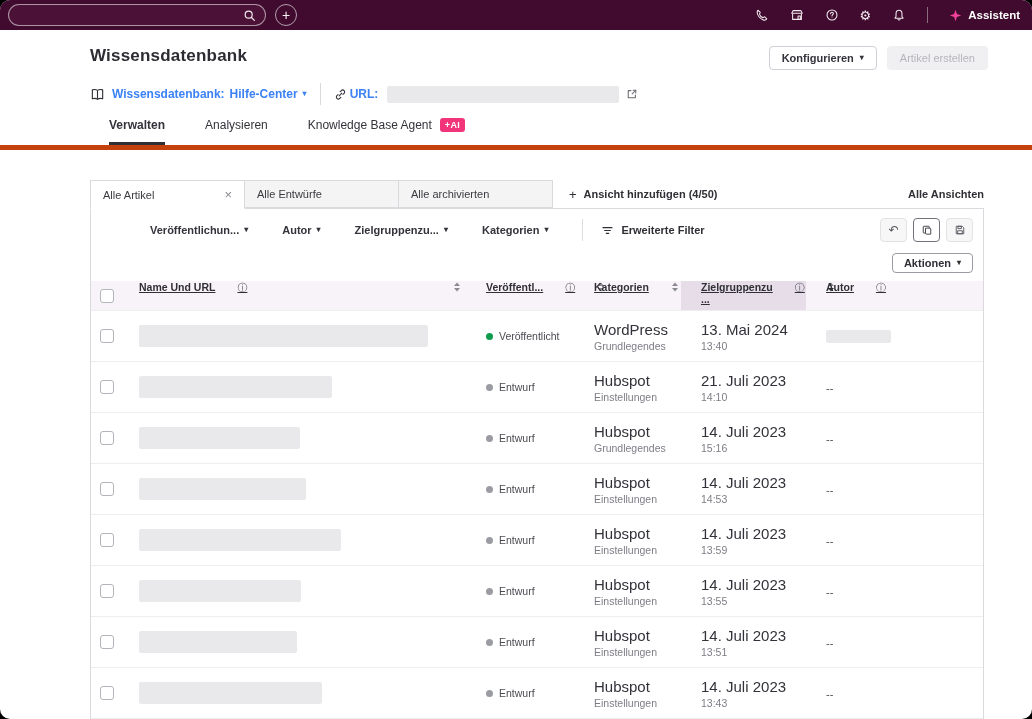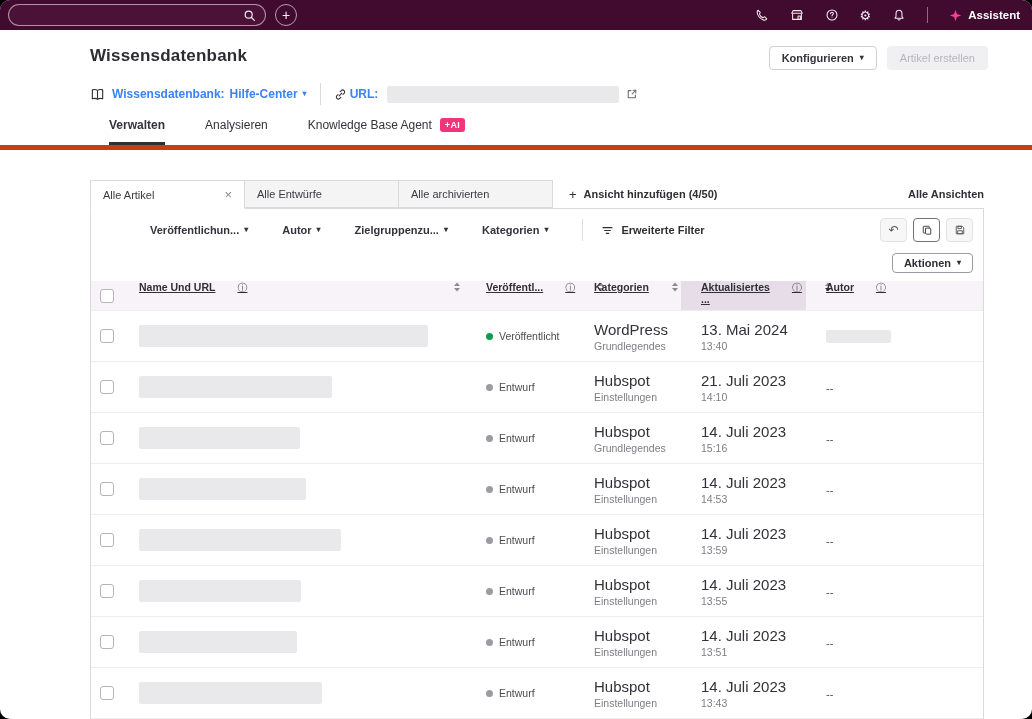--- a/index.html
+++ b/index.html
@@ -300,21 +300,21 @@
               </svg></span>
           </div>
           <div class="th pad-cat">
             <span>Kategorien</span>
             <span class="sort-push"><svg width="8" height="12" viewBox="0 0 8 12">
      <path d="M1 5 L4 1.5 L7 5 Z" fill="#8a8a92"></path>
      <path d="M1 7 L4 10.5 L7 7 Z" fill="#8a8a92"></path>
               </svg></span>
           </div>
           <div class="th pad-upd hl">
-            <span>Aktualisiertes ...</span>
+            <span>Zielgruppenzu ...</span>
             <span class="info-glyph">ⓘ</span>
             <span class="sort-push"><svg width="8" height="12" viewBox="0 0 8 12">
      <path d="M1 5 L4 1.5 L7 5 Z" fill="#8a8a92"></path>
      <path d="M1 7 L4 10.5 L7 7 Z" fill="#2f2f35"></path>
               </svg></span>
           </div>
           <div class="th pad-auth">
             <span>Autor</span>
             <span class="info-glyph">ⓘ</span>
           </div>

